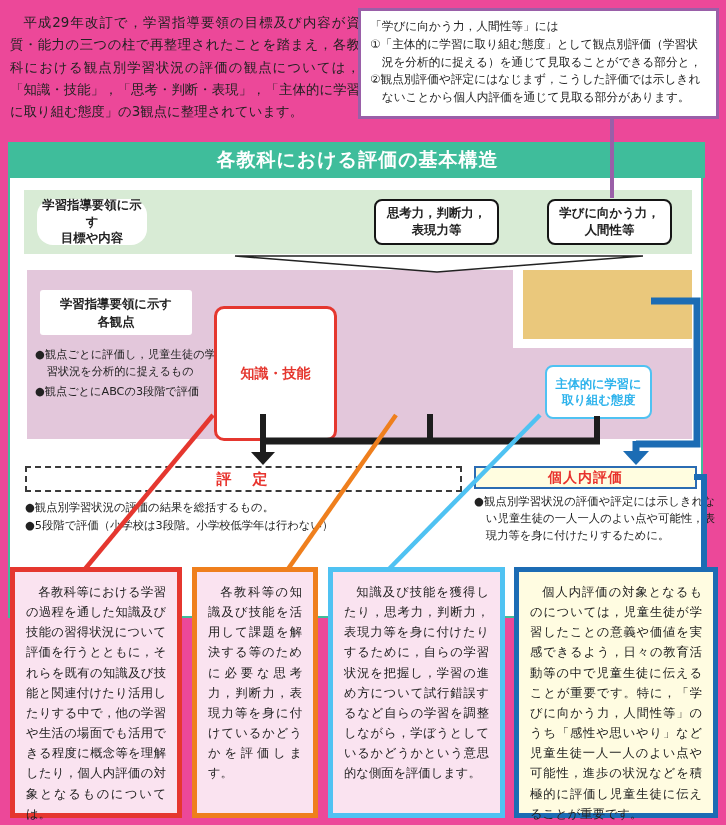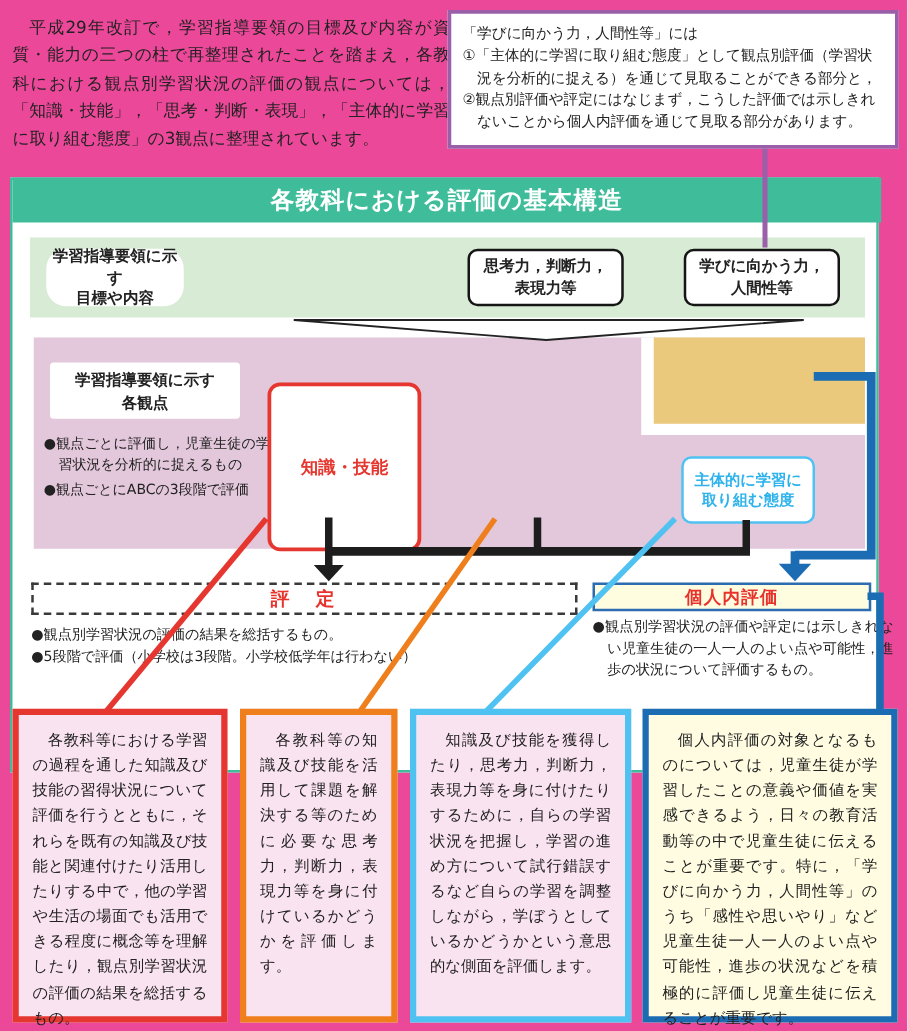--- a/index.html
+++ b/index.html
@@ -104,25 +104,25 @@
 取り組む態度</div>
 
     <div class="abs grading center">評　定</div>
     <div class="abs grading-bullets">
       <div>●観点別学習状況の評価の結果を総括するもの。</div>
       <div>●5段階で評価（小学校は3段階。小学校低学年は行わない）</div>
     </div>
 
     <div class="abs personal-title center">個人内評価</div>
     <div class="abs personal-bullets">
-      <div>●観点別学習状況の評価や評定には示しきれない児童生徒の一人一人のよい点や可能性，進歩の状況について評価するもの。</div>
+      <div>●観点別学習状況の評価や評定には示しきれない児童生徒の一人一人のよい点や可能性，表現力等を身に付けたりするために。</div>
     </div>
   </div>
 
-  <div class="abs card card1">各教科等における学習の過程を通した知識及び技能の習得状況について評価を行うとともに，それらを既有の知識及び技能と関連付けたり活用したりする中で，他の学習や生活の場面でも活用できる程度に概念等を理解したり，観点別学習状況の評価の結果を総括するもの。</div>
+  <div class="abs card card1">各教科等における学習の過程を通した知識及び技能の習得状況について評価を行うとともに，それらを既有の知識及び技能と関連付けたり活用したりする中で，他の学習や生活の場面でも活用できる程度に概念等を理解したり，個人内評価の対象となるものについては。</div>
   <div class="abs card card2">各教科等の知識及び技能を活用して課題を解決する等のために必要な思考力，判断力，表現力等を身に付けているかどうかを評価します。</div>
   <div class="abs card card3">知識及び技能を獲得したり，思考力，判断力，表現力等を身に付けたりするために，自らの学習状況を把握し，学習の進め方について試行錯誤するなど自らの学習を調整しながら，学ぼうとしているかどうかという意思的な側面を評価します。</div>
   <div class="abs card card4">個人内評価の対象となるものについては，児童生徒が学習したことの意義や価値を実感できるよう，日々の教育活動等の中で児童生徒に伝えることが重要です。特に，「学びに向かう力，人間性等」のうち「感性や思いやり」など児童生徒一人一人のよい点や可能性，進歩の状況などを積極的に評価し児童生徒に伝えることが重要です。</div>
 
   <svg class="abs overlay" viewBox="0 0 726 825" xmlns="http://www.w3.org/2000/svg">
 
     <line x1="612" y1="119" x2="612" y2="198" stroke="#9a5fa8" stroke-width="4"></line>
 
     <polygon points="235,256 643,256 437,272" fill="#ffffff" stroke="#222222" stroke-width="1.5"></polygon>
 

